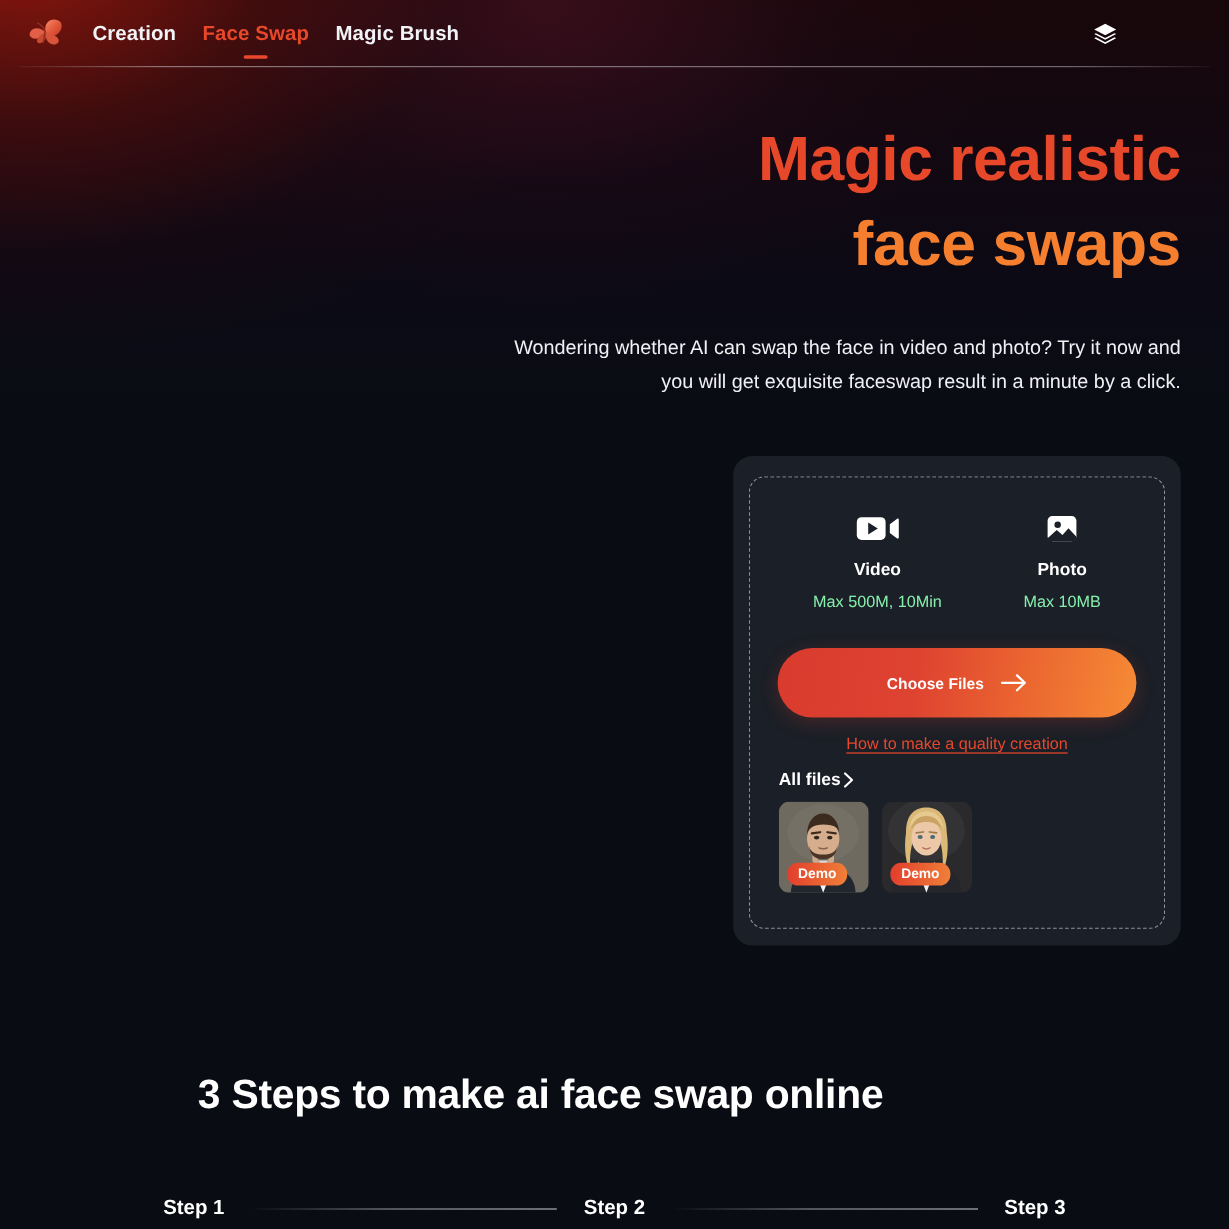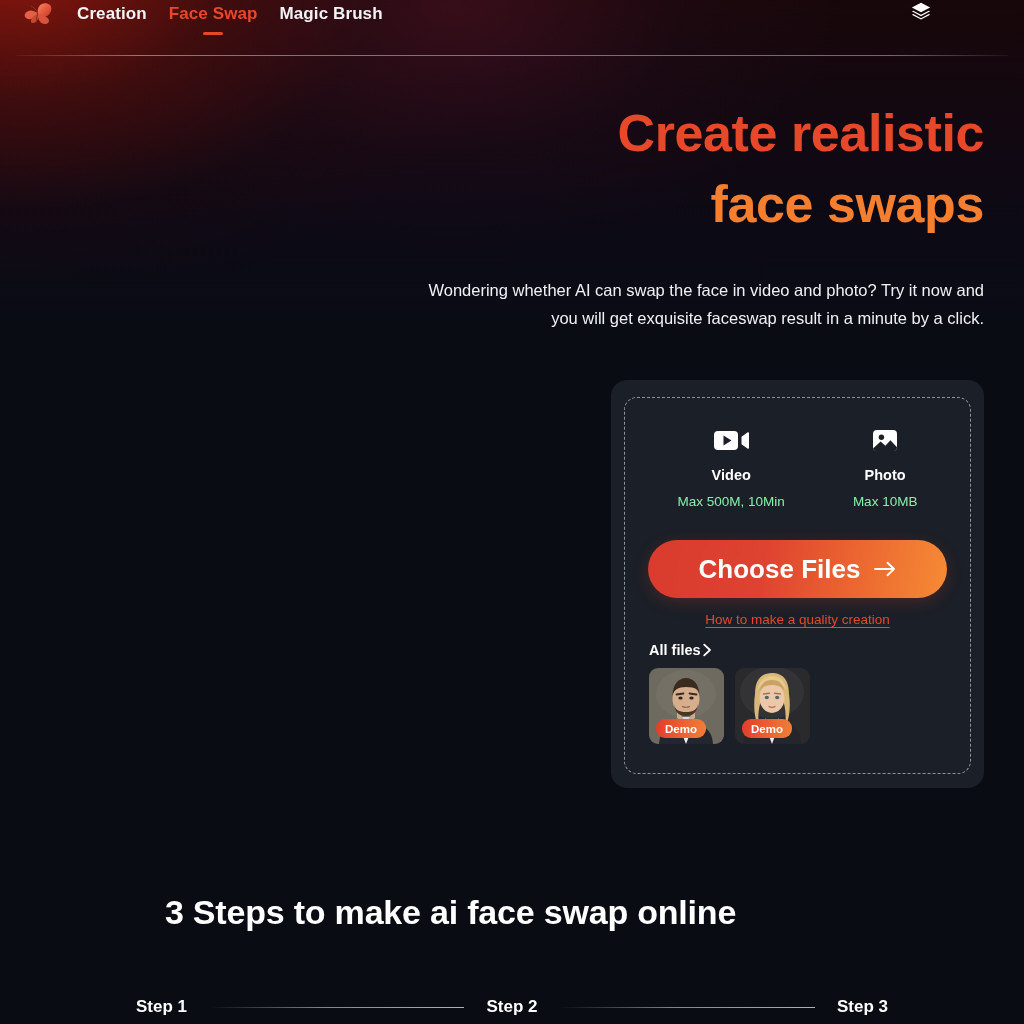--- a/index.html
+++ b/index.html
@@ -20,21 +20,21 @@
       linear-gradient(180deg, #18070a 0%, #120811 38%, #0c0a15 70%, #0a0c14 100%);
   }
   .hero-bg::after{
     content:"";position:absolute;left:0;bottom:0;width:100%;height:80px;
     background:linear-gradient(180deg, rgba(10,12,20,0) 0%, #0a0c14 100%);
   }
 
   
   .header {
     position:absolute; left:0; top:0; width:948px; height:56px;
-    display:flex; align-items:flex-start; z-index:5;border-radius:23px;
+    display:flex; align-items:center; z-index:5;border-radius:23px;
   }
   .brand-logo { margin-left:22px; width:32px; height:30px; display:block; flex:none; }
   .nav { display:flex; align-items:center; gap:0; margin-left:12px; }
   .nav-item {
     position:relative; font-size:17px; font-weight:bold; color:#f2f3f6;
     padding:4px 11px; cursor:pointer; letter-spacing:.1px; white-space:nowrap;
   }
   .nav-item.active { color:#e8482a; }
   .nav-item.active::after{
     content:""; position:absolute; left:50%; transform:translateX(-50%);
@@ -74,21 +74,21 @@
   .media-note { margin-top:11px; font-size:13.5px; color:#86efac; font-weight:400; }
 
   .choose-btn {
     display:flex; align-items:center; justify-content:center; gap:14px;
     width:299px; height:58px; margin:31px auto 0;
     border:none; border-radius:29px; cursor:pointer;
     background:linear-gradient(100deg, #d93b2e 0%, #de4230 38%, #ea6330 66%, #f68b35 100%);
     box-shadow:0 4px 16px rgba(220,70,40,0.22);
     font-family:"Liberation Sans", sans-serif;
   }
-  .choose-btn-label { font-size:26px; font-weight:bold; color:#ffffff; }
+  .choose-btn-label { font-size:13px; font-weight:bold; color:#ffffff; }
   .choose-btn-arrow { width:22px; height:16px; display:block; }
 
   .quality-link {
     display:block; text-align:center; margin-top:14px;
     font-size:13.5px; color:#e8482a; text-decoration:underline;
     text-underline-offset:3px; cursor:pointer;
   }
 
   .all-files-row {
     display:flex; align-items:center; gap:0; margin:15px 0 0 24px; cursor:pointer; width:max-content;
@@ -154,21 +154,21 @@
     <svg class="layers-icon" viewBox="0 0 24 24">
       <path d="M12 3 L22 8.2 L12 13.4 L2 8.2 Z" fill="#ffffff"></path>
       <path d="M3.6 11.6 L2 12.4 L12 17.6 L22 12.4 L20.4 11.6 L12 16 Z" fill="#ffffff"></path>
       <path d="M3.6 15.4 L2 16.2 L12 21.4 L22 16.2 L20.4 15.4 L12 19.8 Z" fill="#ffffff"></path>
     </svg>
   </div>
 </div>
 <div class="header-divider"></div>
 
 <div class="hero-text">
-  <div class="hero-title-1">Create realistic</div>
+  <div class="hero-title-1">Magic realistic</div>
   <div class="hero-title-2">face swaps</div>
   <div class="hero-sub">Wondering whether AI can swap the face in video and photo? Try it now and you will get exquisite faceswap result in a minute by a click.</div>
 </div>
 
 <div class="upload-card">
   <div class="upload-inner">
 
     <div class="media-types">
       <div class="media-type">
         <svg class="media-icon" viewBox="0 0 38 32">

